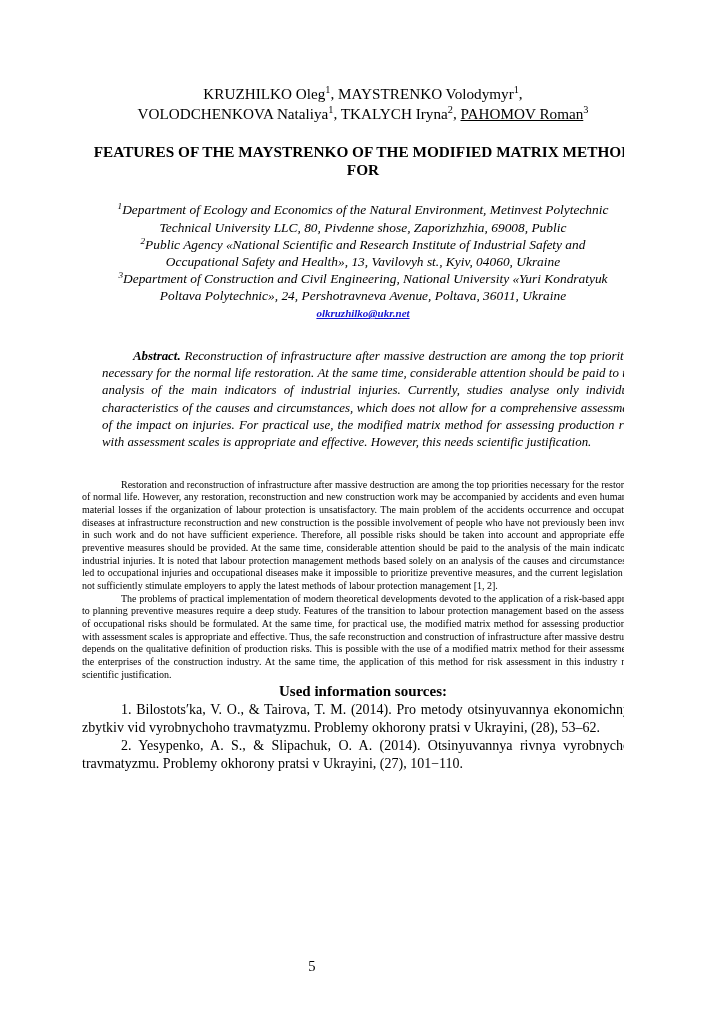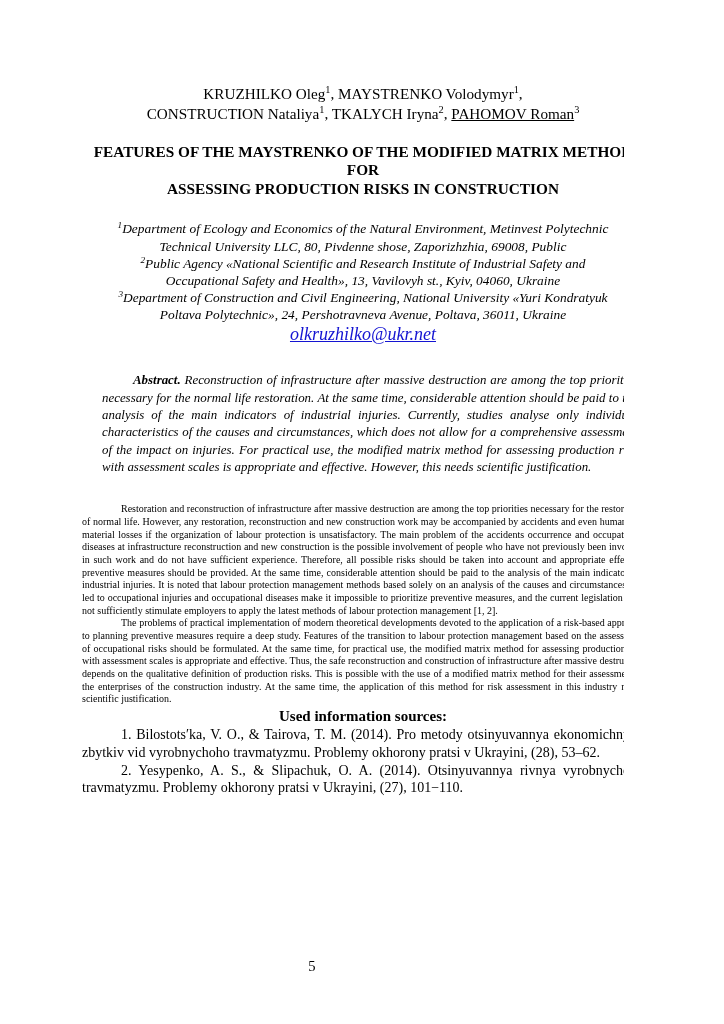--- a/index.html
+++ b/index.html
@@ -56,21 +56,22 @@
     font-size: 13.4px;
     font-style: italic;
     line-height: 1.28;
   }
   .affiliations .aff-line { display: block; }
   .email-line { margin-top: 0px; }
   .email {
     color: #1414d2;
     text-decoration: underline;
     font-style: italic;
-    font-size: 18px;
+    font-size: 11px;
+    font-weight: bold;
   }
 
   
   .abstract {
     margin-top: 26px;
     font-size: 12.9px;
     font-style: italic;
     line-height: 1.345;
     text-align: justify;
     text-indent: 31px;
@@ -116,27 +117,26 @@
   }
 </style>
 </head>
 <body>
 
 <div class="page">
   <div class="content">
 
     <div class="authors">
       <span class="line"><span>KRUZHILKO Oleg</span><sup>1</sup><span>, </span><span>MAYSTRENKO Volodymyr</span><sup>1</sup><span>,</span></span>
-      <span class="line"><span>CONSTRUCTION Nataliya</span><sup>1</sup><span>, </span><span>TKALYCH Iryna</span><sup>2</sup><span>, </span><span class="underlined">PAHOMOV Roman</span><sup>3</sup></span>
+      <span class="line"><span>VOLODCHENKOVA Nataliya</span><sup>1</sup><span>, </span><span>TKALYCH Iryna</span><sup>2</sup><span>, </span><span class="underlined">PAHOMOV Roman</span><sup>3</sup></span>
     </div>
 
     <div class="doc-title">
       <span>FEATURES OF THE MAYSTRENKO OF THE MODIFIED MATRIX METHOD FOR</span>
       <br>
-      <span>ASSESSING PRODUCTION RISKS IN CONSTRUCTION</span>
     </div>
 
     <div class="affiliations">
       <span class="aff-line"><sup>1</sup><span>Department of Ecology and Economics of the Natural Environment, Metinvest Polytechnic</span></span>
       <span class="aff-line">Technical University LLC, 80, Pivdenne shose, Zaporizhzhia, 69008, Public</span>
       <span class="aff-line"><sup>2</sup><span>Public Agency «National Scientific and Research Institute of Industrial Safety and</span></span>
       <span class="aff-line">Occupational Safety and Health», 13, Vavilovyh st., Kyiv, 04060, Ukraine</span>
       <span class="aff-line"><sup>3</sup><span>Department of Construction and Civil Engineering, National University «Yuri Kondratyuk</span></span>
       <span class="aff-line">Poltava Polytechnic», 24, Pershotravneva Avenue, Poltava, 36011, Ukraine</span>
       <span class="aff-line email-line"><a class="email" href="#">olkruzhilko@ukr.net</a></span>

